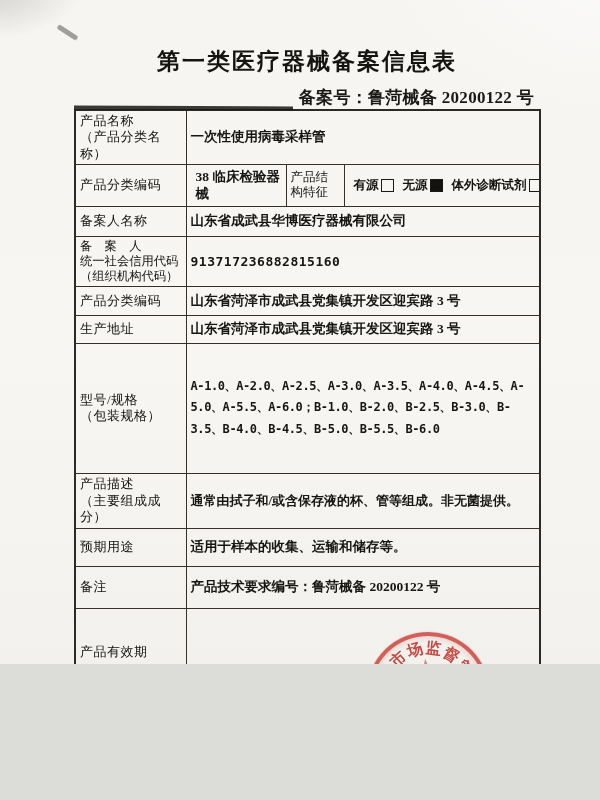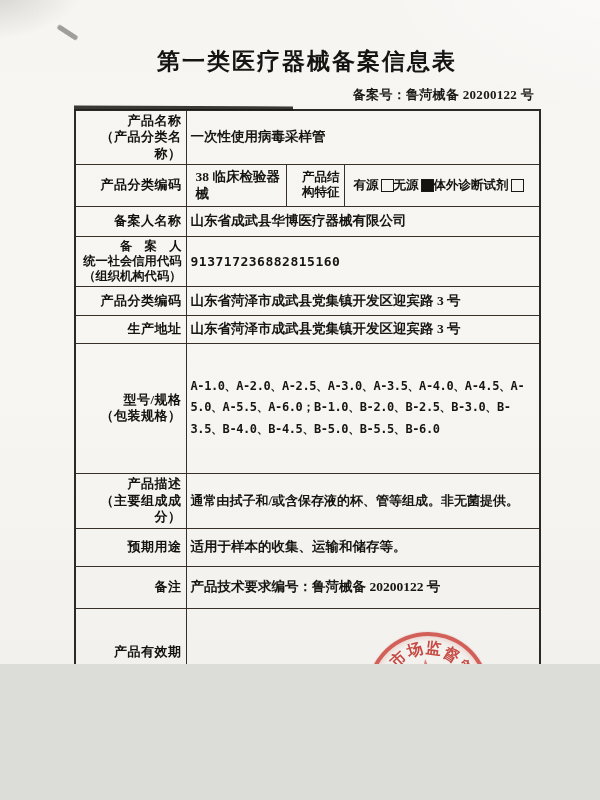--- a/index.html
+++ b/index.html
@@ -12,46 +12,46 @@
       linear-gradient(180deg,#f6f5f2 0%,#f7f6f3 55%,#f2f1ed 100%);
     font-family:"Liberation Serif", serif;color:#1d1b19;
   }
   .title{
     position:absolute;top:46px;left:0;width:600px;padding-left:14px;box-sizing:border-box;
     text-align:center;font-family:"Liberation Sans",sans-serif;
     font-size:23px;font-weight:bold;letter-spacing:2px;color:#161412;
   }
   .record-no{
     position:absolute;top:86px;right:66px;
-    font-size:13px;font-weight:bold;letter-spacing:.3px;color:#1b1917;text-align:center;
+    font-size:17px;font-weight:bold;letter-spacing:.3px;color:#1b1917;text-align:center;
   }
   table.form{
     position:absolute;left:74px;top:109px;width:465px;
     border-collapse:collapse;table-layout:fixed;
     border:2px solid #2d2a26;
   }
   table.form td{border:1.4px solid #363029;padding:2px 4px;overflow:hidden;}
   tr.r1{height:39px} tr.r2{height:42px} tr.r3{height:30px} tr.r4{height:48px}
   tr.r5{height:29px} tr.r6{height:28px} tr.r7{height:130px} tr.r8{height:55px}
   tr.r9{height:38px} tr.r10{height:37px} tr.r11{height:42px} tr.r12{height:88px}
   tr.r13{height:43px}
   td.lbl{
-    text-align:right;vertical-align:middle;font-weight:bold;
+    text-align:left;vertical-align:middle;font-weight:normal;
     font-size:13px;line-height:1.25;white-space:pre-line;letter-spacing:.5px;color:#14120f;
   }
   tr.r4 td.lbl{font-size:12.3px;line-height:1.22;letter-spacing:0;}
   td.lbl.small{font-size:12.5px;letter-spacing:0;}
   td.val{
     text-align:left;vertical-align:middle;font-weight:600;
     font-size:13.5px;line-height:1.5;padding-left:13px;padding-right:8px;color:#181613;
   }
   td.val.num{font-family:"DejaVu Sans Mono",monospace;font-size:13px;letter-spacing:.5px;font-weight:bold;}
   td.val.models{font-family:"DejaVu Sans Mono",monospace;font-size:12px;line-height:1.8;letter-spacing:-.4px;padding-right:5px;font-weight:bold;}
   td.val.desc{font-size:13px;}
-  .opts{display:flex;align-items:center;gap:0;flex-wrap:nowrap;}
+  .opts{display:flex;align-items:center;gap:9px;flex-wrap:nowrap;}
   .opt{display:inline-flex;align-items:center;white-space:nowrap;font-weight:bold;font-size:12.5px;color:#14120f;}
   .cbox{display:inline-block;width:11px;height:11px;border:1.6px solid #1c1a17;margin-left:2px;background:transparent;}
   .cbox.filled{background:#15130f;}
   
   .stamp{position:absolute;left:367px;top:632px;width:122px;height:120px;transform:rotate(-5deg);opacity:.93;z-index:2;}
   .stamp-ring{position:absolute;left:0;top:0;right:0;bottom:0;border:4px solid rgba(198,40,33,.78);border-radius:50%;
     box-shadow:inset 0 0 7px rgba(198,40,33,.28), 0 0 2px rgba(198,40,33,.25);}
   .arc-ch{position:absolute;left:50%;top:50%;width:18px;height:18px;margin:-9px 0 0 -9px;text-align:center;
     font-weight:bold;font-size:15.5px;line-height:18px;color:rgba(190,36,30,.88);font-family:"Liberation Sans",sans-serif;}
   .arc-ch.ser{width:10px;height:10px;margin:-5px 0 0 -5px;font-size:7.5px;line-height:10px;color:rgba(190,36,30,.82);}

